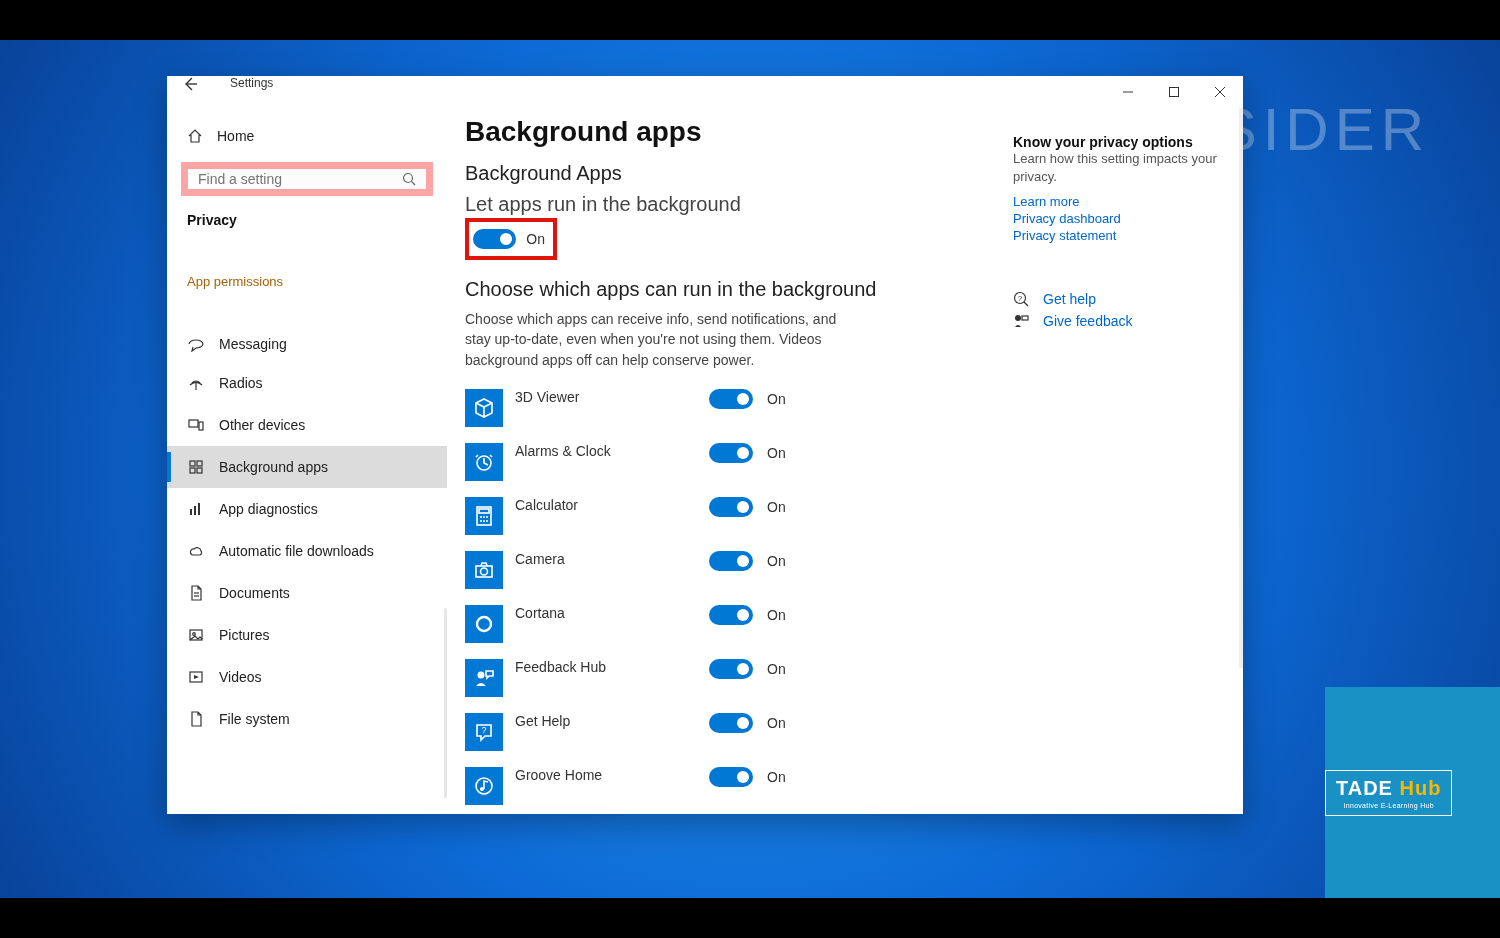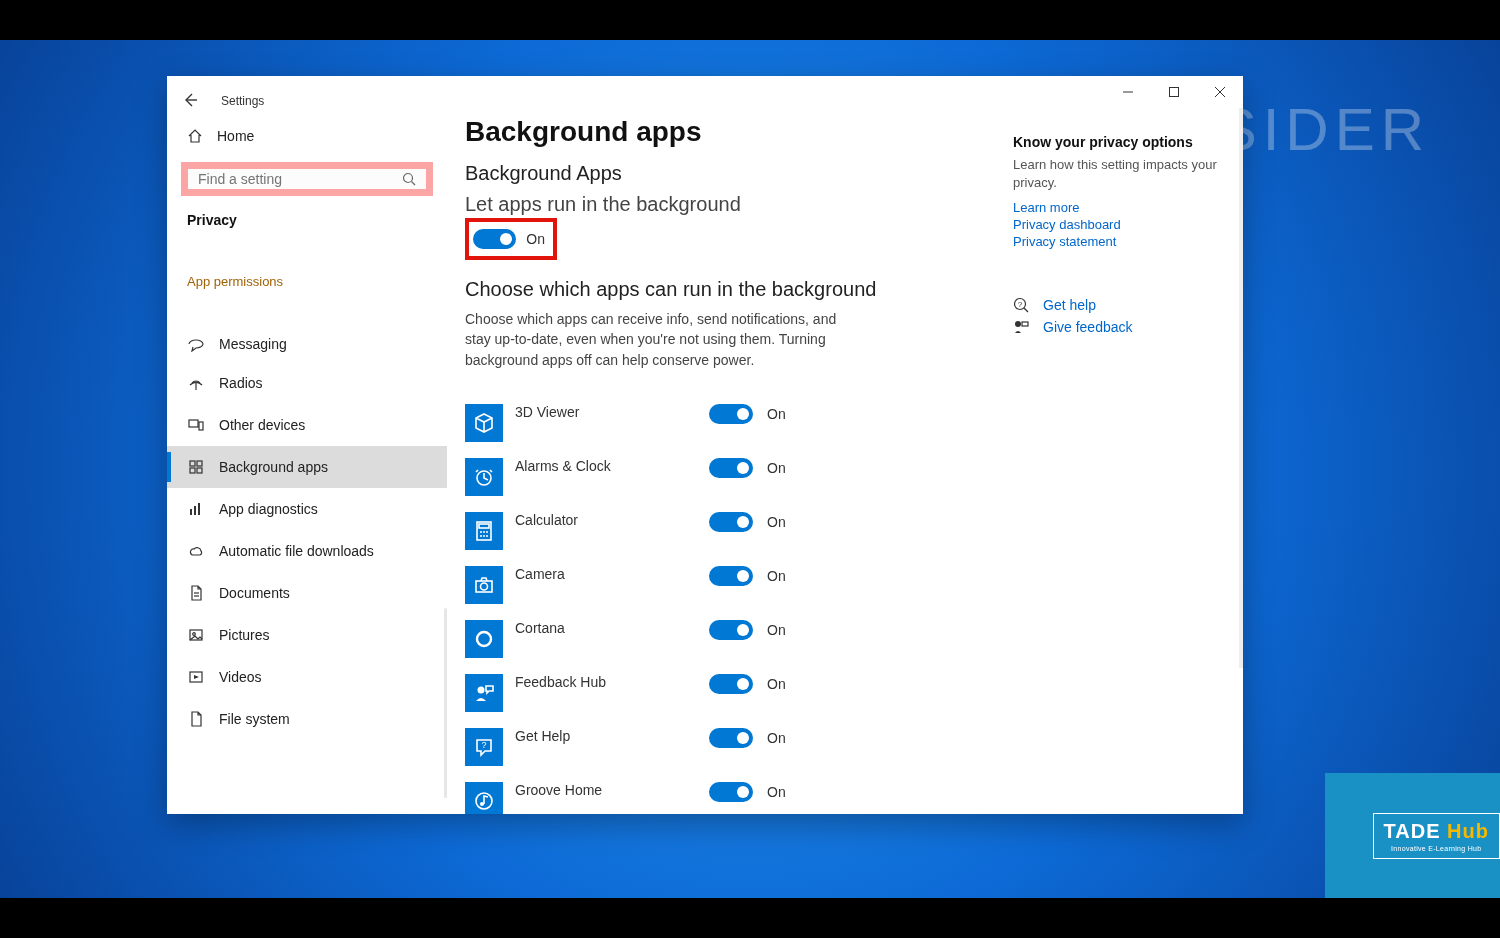--- a/index.html
+++ b/index.html
@@ -6,36 +6,36 @@
   html, body { width: 1500px; height: 938px; overflow: hidden; }
   body { background: #000; }
 
   .letterbox-top, .letterbox-bottom { position: absolute; left: 0; right: 0; height: 40px; background: #000; z-index: 50; }
   .letterbox-top { top: 0; }
   .letterbox-bottom { bottom: 0; }
 
   .desktop { position: absolute; top: 40px; bottom: 40px; left: 0; right: 0; background: radial-gradient(circle at 50% 50%, #2a9df5 0%, #0d6ad6 55%, #08439a 100%); }
 
   .watermark-insider { position: absolute; top: 55px; right: 70px; font-size: 60px; font-weight: 300; letter-spacing: 6px; color: rgba(255,255,255,0.3); z-index: 2; font-family: Arial, sans-serif; }
-  .badge-tadehub { position: absolute; right: 0; bottom: 0; width: 175px; height: 125px; background: #1991c5; z-index: 40; display: flex; align-items: center; justify-content: flex-end; }
+  .badge-tadehub { position: absolute; right: 0; bottom: 0; width: 175px; height: 211px; background: #1991c5; z-index: 40; display: flex; align-items: center; justify-content: flex-start; }
   .badge-tadehub .inner { border: 1px solid #fff; padding: 6px 10px; text-align: center; }
   .badge-tadehub .line1 { font-size: 20px; font-weight: 700; color: #fff; letter-spacing: 1px; }
   .badge-tadehub .line1 .hub { color: #f6b900; }
   .badge-tadehub .line2 { font-size: 7px; color: #fff; margin-top: 2px; letter-spacing: 0.3px; }
 
   .settings-window {
     position: absolute;
     top: 36px; left: 167px;
     width: 1076px; height: 738px;
     background: #fff;
     box-shadow: 0 10px 30px rgba(0,0,0,0.3);
     display: flex; flex-direction: column;
     z-index: 10;
   }
-  .titlebar { height: 32px; display: flex; align-items: flex-end; position: relative; }
+  .titlebar { height: 32px; display: flex; align-items: flex-start; position: relative; gap: 9px; }
   .titlebar .back { width: 46px; display: flex; align-items: center; justify-content: center; font-size: 16px; color: #333; cursor: default; }
   .titlebar .title { font-size: 12px; color: #333; margin-left: 8px; }
   .win-controls { position: absolute; right: 0; top: 0; height: 32px; display: flex; }
   .win-controls > div { width: 46px; display: flex; align-items: center; justify-content: center; font-size: 11px; color: #333; }
 
   .body-area { flex: 1; display: flex; min-height: 0; }
 
   .sidebar { width: 280px; background: #fff; display: flex; flex-direction: column; padding-top: 8px; border-right: none; position: relative;}
   .sidebar-scroll { position: absolute; right: 0; top: 500px; width: 3px; height: 190px; background: #c0c0c0; border-radius: 2px; opacity: 0.4;}
 
@@ -68,27 +68,27 @@
   .highlight-box { border: 4px solid #e2130a; padding: 6px 8px 6px 4px; display: inline-flex; align-items: center; gap: 10px; width: 92px; height: 42px; box-sizing: border-box;}
   
   .highlight-box { margin-top: -2px;}
 
   .toggle { width: 44px; height: 20px; border-radius: 10px; position: relative; }
   .toggle.on { background: #0078d4; }
   .toggle .knob { position: absolute; width: 12px; height: 12px; border-radius: 50%; background: #fff; top: 4px; }
   .toggle.on .knob { right: 4px; }
   .toggle-label { font-size: 14px; color: #333;}
 
-  .app-list { margin-top: 34px; display: flex; flex-direction: column; gap: 16px;}
+  .app-list { margin-top: 19px; display: flex; flex-direction: column; gap: 16px;}
   .app-row { display: flex; align-items: flex-start; }
   .app-icon { width: 38px; height: 38px; background: #0078d4; display: flex; align-items: center; justify-content: center; color: #fff; font-size: 18px; flex-shrink: 0;}
   .app-name { font-size: 14px; color: #333; margin-left: 12px; padding-top: 0px; width: 190px;}
   .app-toggle-wrap { display: flex; align-items: center; gap: 14px; margin-left: 4px; padding-top: 0px;}
 
-  .side-col .htitle { font-weight: 600; font-size: 14px; color: #111; margin-bottom: 6px;}
+  .side-col .htitle { font-weight: 600; font-size: 14px; color: #111; }
   .side-col .hdesc { font-size: 13px; color: #555; line-height: 1.4; margin-bottom: 8px;}
   .side-col a.link { display: block; color: #0066cc; font-size: 13px; margin: 2px 0; text-decoration: none;}
   .help-row { display: flex; align-items: center; gap: 12px; margin-top: 24px; font-size: 14px; }
   .help-row .hicon { width: 18px; color: #333; font-size: 15px;}
   .help-row a { color: #0066cc; text-decoration: none; font-size: 14px;}
 
   svg { display:block; }
 </style>
 </head>
 <body>
@@ -261,21 +261,21 @@
             <div class="master-label">Let apps run in the background</div>
             <div class="highlight-box">
               <div class="toggle on">
                   <div class="knob"></div>
                 </div>
               <span class="toggle-label">On</span>
             </div>
           </div>
 
           <h2 class="section">Choose which apps can run in the background</h2>
-          <p class="plain">Choose which apps can receive info, send notifications, and stay up-to-date, even when you're not using them. Turning background apps off can help conserve power.</p>
+          <p class="plain">Choose which apps can receive info, send notifications, and stay up-to-date, even when you're not using them. Videos background apps off can help conserve power.</p>
 
           <div class="app-list" id="app-list">
               <div class="app-row">
                 <div class="app-icon">
                   <svg width="22" height="22" viewBox="0 0 22 22">
                     <path d="M11 2 L19 6 V16 L11 20 L3 16 V6 Z M3 6 L11 10 L19 6 M11 10 V20" stroke="#fff" stroke-width="1.6" fill="none"></path>
                   </svg>
                 </div>
                 <div class="app-name">3D Viewer</div>
                 <div class="app-toggle-wrap">

